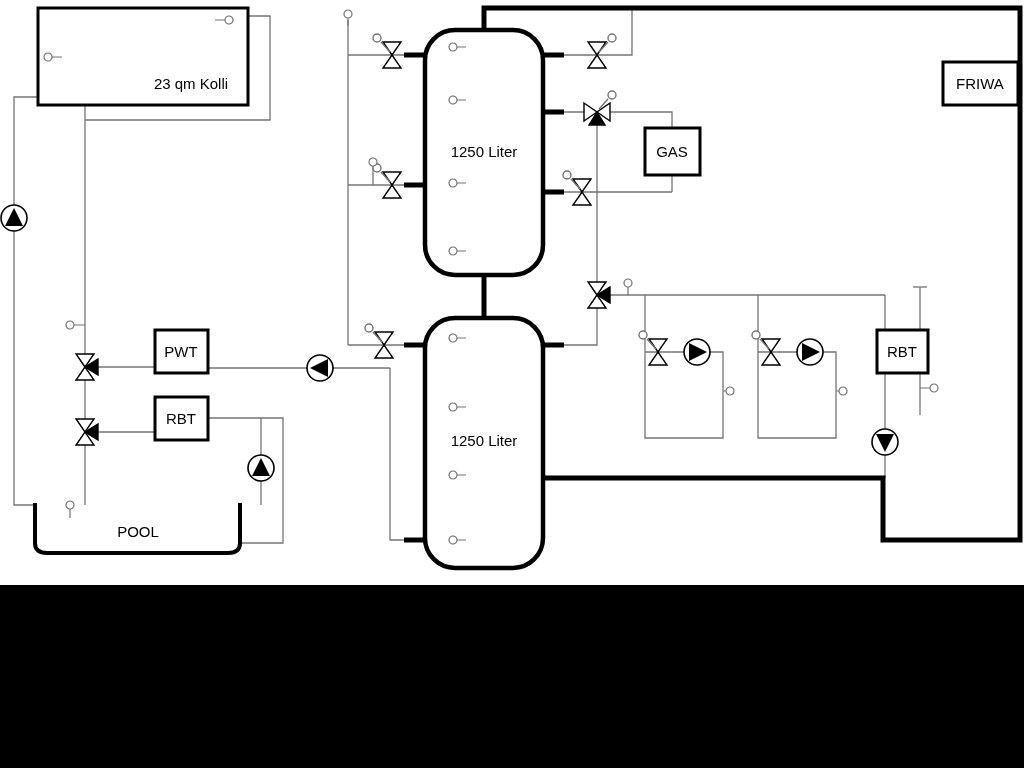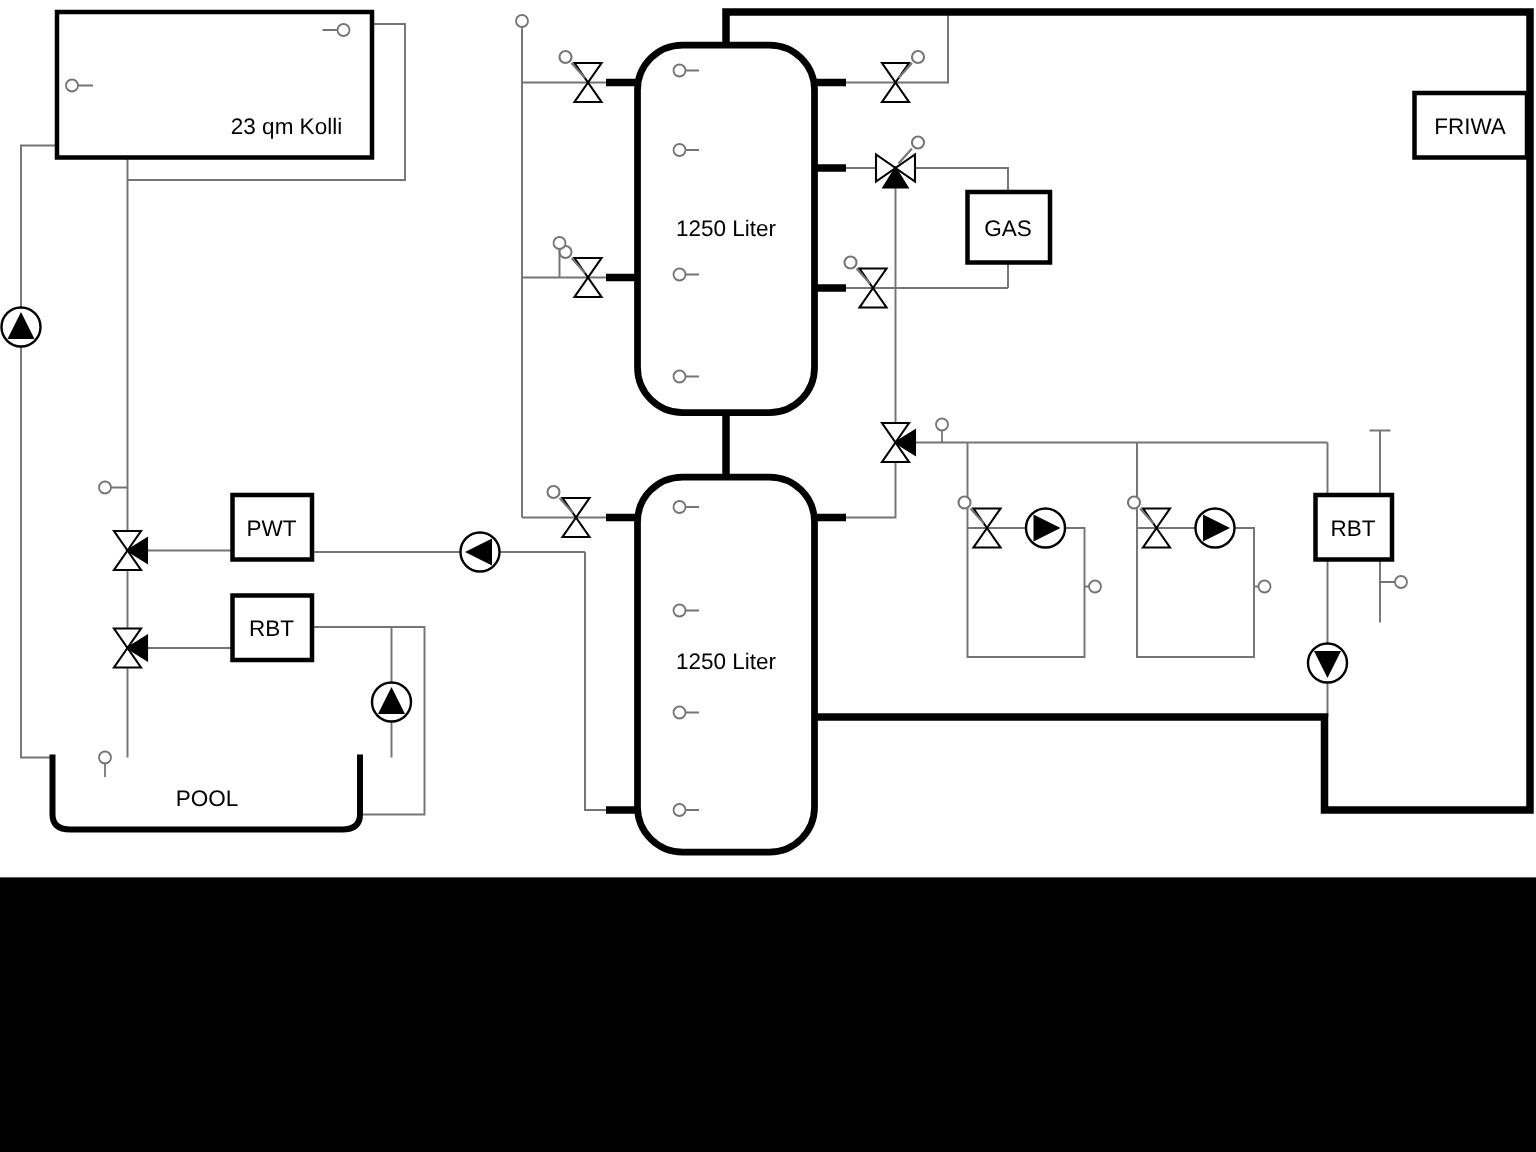--- a/index.html
+++ b/index.html
@@ -1,16 +1,16 @@
 <!DOCTYPE html>
 <html><head>
 <meta charset="utf-8">
 <style>
   html,body{margin:0;padding:0;background:#000;}
-  #stage{position:relative;width:1024px;height:764px;background:#d946ef;overflow:hidden;
+  #stage{position:relative;width:1024px;height:764px;background:#4d7c0f;overflow:hidden;
          font-family:"Liberation Sans", sans-serif;}
   svg{display:block}
   text{font-family:"Liberation Sans", sans-serif;font-size:15px;fill:#000;}
 </style>
 </head>
 <body>
 
 <div id="stage">
 <svg width="1024" height="768" viewBox="0 0 1024 768">
   <defs>

